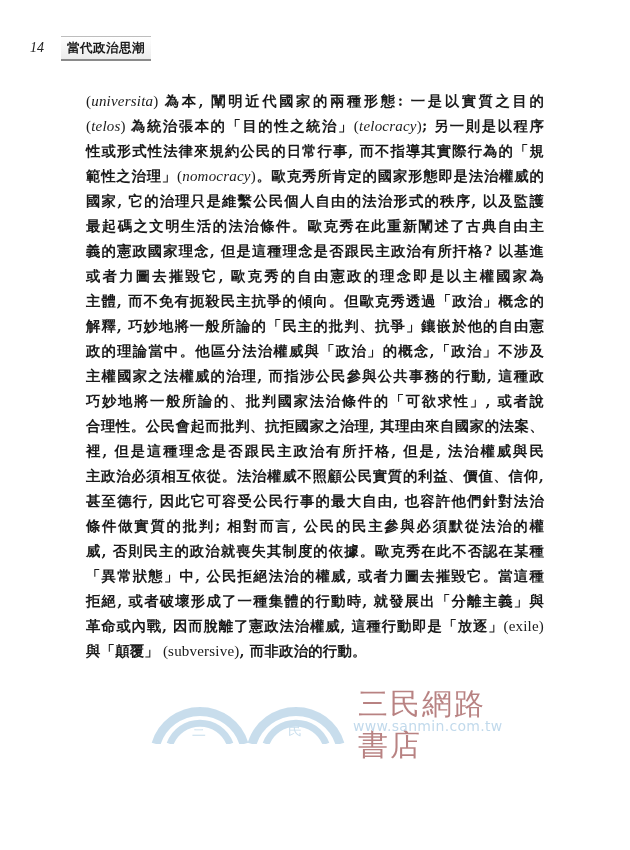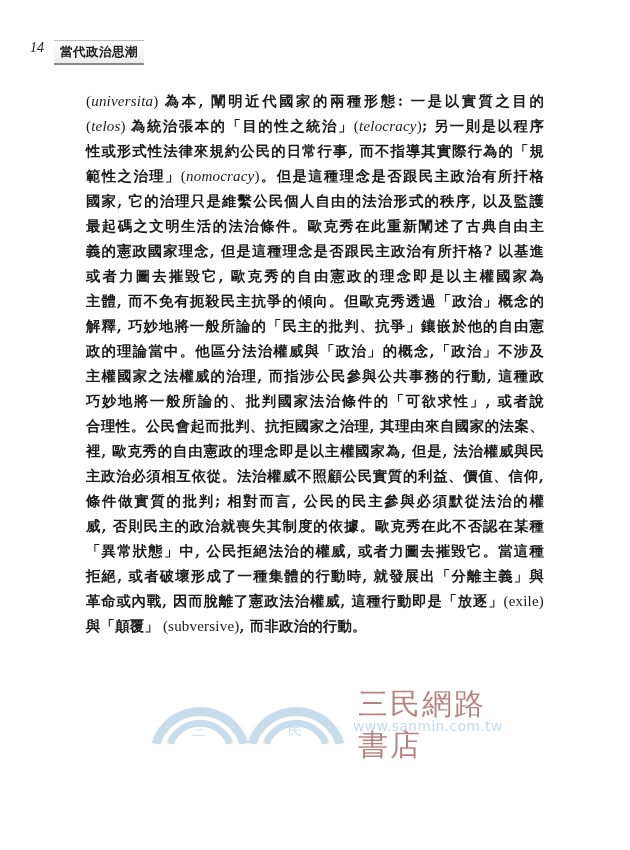--- a/index.html
+++ b/index.html
@@ -7,32 +7,32 @@
       width: 630px; height: 850px;
       background: #ffffff;
       position: relative;
       overflow: hidden;
       font-family: "DejaVu Serif", "Liberation Serif", serif;
       color: #1a1a1a;
     }
     .running-header {
       position: absolute;
       left: 30px; top: 40px;
-      display: flex; align-items: flex-start;
+      display: flex; align-items: center;
       height: 16px;
     }
     .page-number {
       font-family: "Liberation Serif", serif;
       font-style: italic;
       font-size: 14px;
       color: #222;
       width: 20px;
     }
     .book-title {
-      margin-left: 4px;
+      margin-left: 11px;
       font-family: "DejaVu Sans", sans-serif;
       font-weight: bold;
       font-size: 12.5px;
       letter-spacing: 0.5px;
       color: #1a1a1a;
       padding: 3px 6px 2px 6px;
       border-top: 1px solid #bdbdbd;
       border-bottom: 2px solid #8a8a8a;
       background: linear-gradient(#ffffff, #ececec);
     }
@@ -93,33 +93,34 @@
 
 <div class="running-header">
   <span class="page-number">14</span>
   <span class="book-title">當代政治思潮</span>
 </div>
 
 <div class="body-text" id="body-text">
     <div class="line"><span class="latin">(</span><i>universita</i><span class="latin">) </span><span>為本, 闡明近代國家的兩種形態: 一是以實質之目的</span></div>
     <div class="line"><span class="latin">(</span><i>telos</i><span class="latin">) </span><span>為統治張本的「目的性之統治」</span><span class="latin">(</span><i>telocracy</i><span class="latin">)</span><span>; 另一則是以程序</span></div>
     <div class="line"><span>性或形式性法律來規約公民的日常行事, 而不指導其實際行為的「規</span></div>
-    <div class="line"><span>範性之治理」</span><span class="latin">(</span><i>nomocracy</i><span class="latin">)</span><span>。但是這種理念是否跟民主政治有所扞格</span></div>
+    <div class="line"><span>範性之治理」</span><span class="latin">(</span><i>nomocracy</i><span class="latin">)</span><span>。歐克秀所肯定的國家形態即是法治權威的</span></div>
     <div class="line"><span>國家, 它的治理只是維繫公民個人自由的法治形式的秩序, 以及監護</span></div>
     <div class="line"><span>最起碼之文明生活的法治條件。歐克秀在此重新闡述了古典自由主</span></div>
     <div class="line"><span>義的憲政國家理念, 但是這種理念是否跟民主政治有所扞格? 以基進</span></div>
     <div class="line"><span>或者力圖去摧毀它, 歐克秀的自由憲政的理念即是以主權國家為</span></div>
     <div class="line"><span>主體, 而不免有扼殺民主抗爭的傾向。但歐克秀透過「政治」概念的</span></div>
     <div class="line"><span>解釋, 巧妙地將一般所論的「民主的批判、抗爭」鑲嵌於他的自由憲</span></div>
     <div class="line"><span>政的理論當中。他區分法治權威與「政治」的概念,「政治」不涉及</span></div>
     <div class="line"><span>主權國家之法權威的治理, 而指涉公民參與公共事務的行動, 這種政</span></div>
     <div class="line"><span>巧妙地將一般所論的、批判國家法治條件的「可欲求性」, 或者說</span></div>
     <div class="line"><span>合理性。公民會起而批判、抗拒國家之治理, 其理由來自國家的法案、</span></div>
-    <div class="line"><span>裡, 歐克秀的自由憲政的理念即是以主權國家為, 但是, 法治權威與民</span></div>
+    <div class="line"><span>裡, 但是這種理念是否跟民主政治有所扞格, 但是, 法治權威與民</span></div>
     <div class="line"><span>主政治必須相互依從。法治權威不照顧公民實質的利益、價值、信仰,</span></div>
+    <div class="line"><span>甚至德行, 因此它可容受公民行事的最大自由, 也容許他們針對法治</span></div>
     <div class="line"><span>條件做實質的批判; 相對而言, 公民的民主參與必須默從法治的權</span></div>
     <div class="line"><span>威, 否則民主的政治就喪失其制度的依據。歐克秀在此不否認在某種</span></div>
     <div class="line"><span>「異常狀態」中, 公民拒絕法治的權威, 或者力圖去摧毀它。當這種</span></div>
     <div class="line"><span>拒絕, 或者破壞形成了一種集體的行動時, 就發展出「分離主義」與</span></div>
     <div class="line"><span>革命或內戰, 因而脫離了憲政法治權威, 這種行動即是「放逐」</span><span class="latin">(exile)</span></div>
     <div class="line last"><span>與「顛覆」</span><span class="latin"> (subversive)</span><span>, 而非政治的行動。</span></div>
   </div>
 
 <div class="watermark">
   <svg class="wm-arcs" width="200" height="50" viewBox="0 0 200 50">

